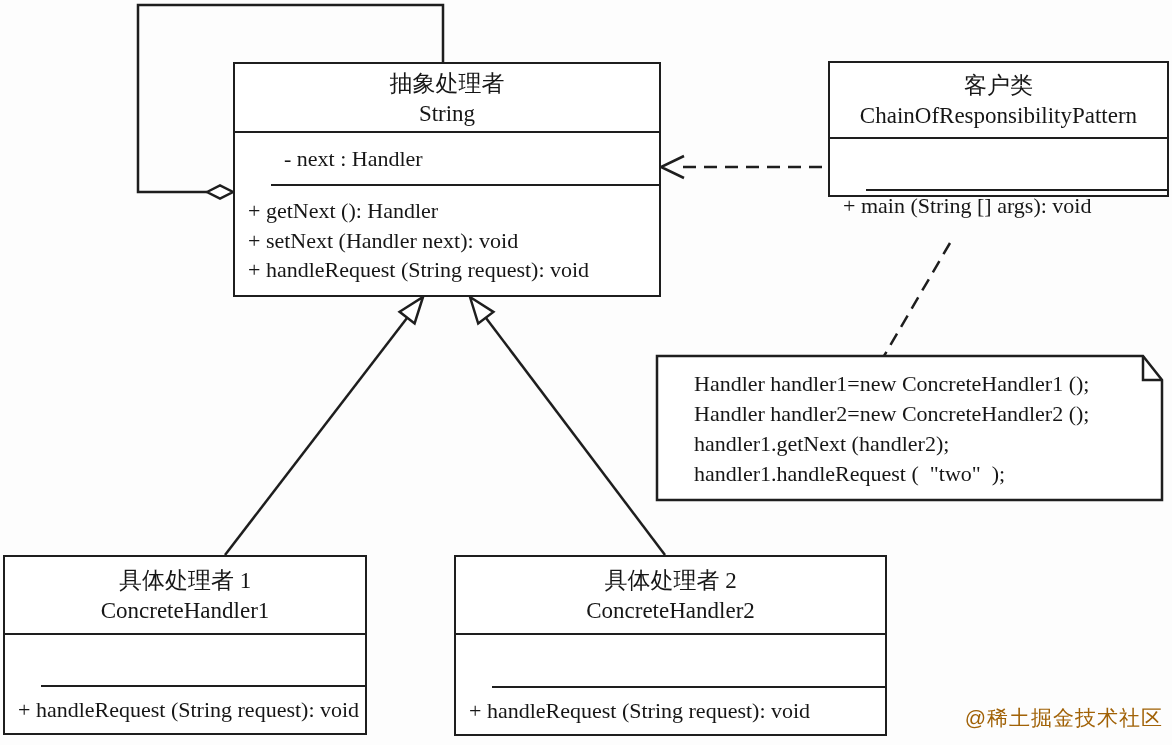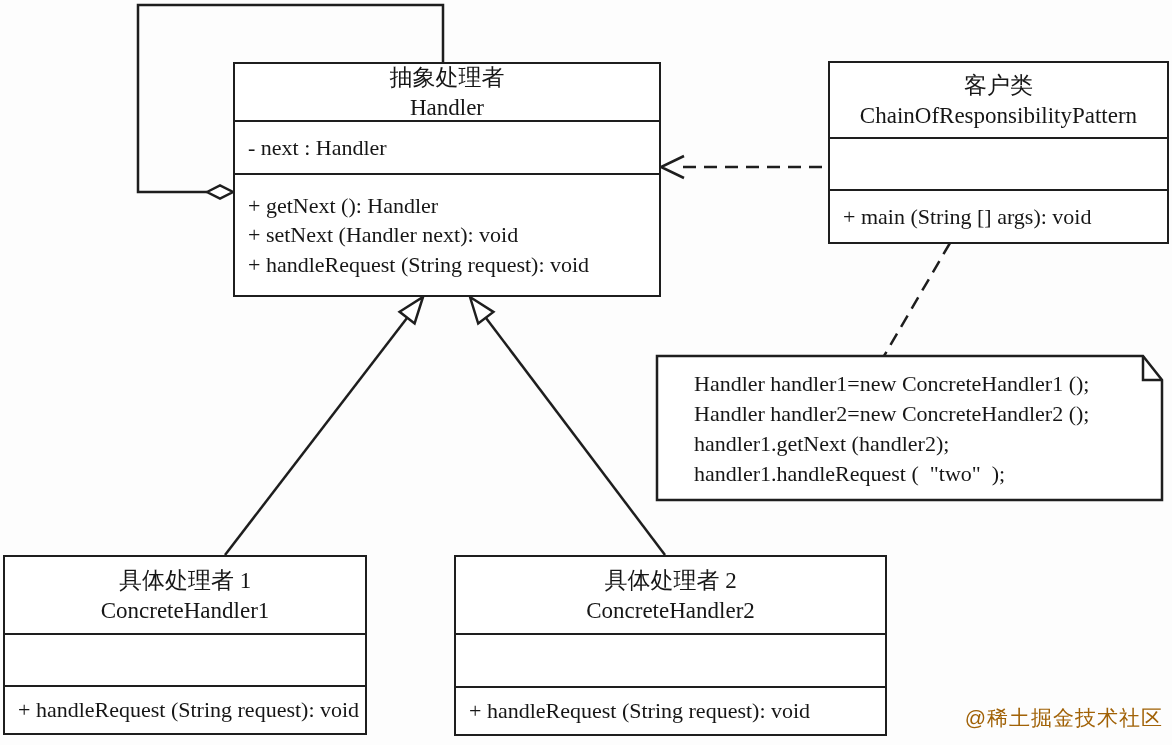--- a/index.html
+++ b/index.html
@@ -14,34 +14,34 @@
   .uml-class{
     position:absolute;background:#ffffff;border:2.5px solid #1e1e1e;
     box-sizing:border-box;display:flex;flex-direction:column;
   }
   .sec-title{
     display:flex;flex-direction:column;align-items:center;justify-content:center;
     border-bottom:2.5px solid #1e1e1e;box-sizing:border-box;flex:none;
   }
   .sec-attrs{
     border-bottom:2.5px solid #1e1e1e;box-sizing:border-box;flex:none;
-    display:flex;flex-direction:column;justify-content:center;padding-left:13px;
+    display:flex;flex-direction:column;justify-content:center;padding-left:13px;margin-left:36px;
   }
   .sec-methods{
     flex:1;display:flex;flex-direction:column;justify-content:center;padding-left:13px;
   }
   .cn{font-size:23px;line-height:32px;}
   .en{font-size:23px;line-height:28px;}
   .member{font-size:22px;line-height:29.5px;white-space:pre;}
 
   #box-handler{left:233px;top:62px;width:428px;height:235px;}
-  #box-handler .sec-title{height:58px;}
+  #box-handler .sec-title{height:69px;}
   #box-handler .sec-attrs{height:53px;}
 
-  #box-client{left:828px;top:61px;width:341px;height:183px;}
+  #box-client{left:828px;top:61px;width:341px;height:136px;}
   #box-client .sec-title{height:76px;}
   #box-client .sec-attrs{height:52px;}
 
   #box-concrete1{left:3px;top:555px;width:364px;height:180px;}
   #box-concrete1 .sec-title{height:78px;}
   #box-concrete1 .sec-attrs{height:52px;}
 
   #box-concrete2{left:454px;top:555px;width:433px;height:181px;}
   #box-concrete2 .sec-title{height:78px;}
   #box-concrete2 .sec-attrs{height:53px;}
@@ -81,21 +81,21 @@
       <line x1="950" y1="243" x2="884" y2="356" stroke-dasharray="13 8"></line>
 
       <polygon points="657,356 1143,356 1162,380 1162,500 657,500" fill="#ffffff"></polygon>
       <polyline points="1143,356 1143,380 1162,380"></polyline>
     </g>
   </svg>
 
   <div class="uml-class" id="box-handler">
     <div class="sec-title">
       <div class="cn">抽象处理者</div>
-      <div class="en">Handler</div>
+      <div class="en">String</div>
     </div>
     <div class="sec-attrs">
       <div class="member">- next : Handler</div>
     </div>
     <div class="sec-methods">
       <div class="member">+ getNext (): Handler</div>
       <div class="member">+ setNext (Handler next): void</div>
       <div class="member">+ handleRequest (String request): void</div>
     </div>
   </div>

